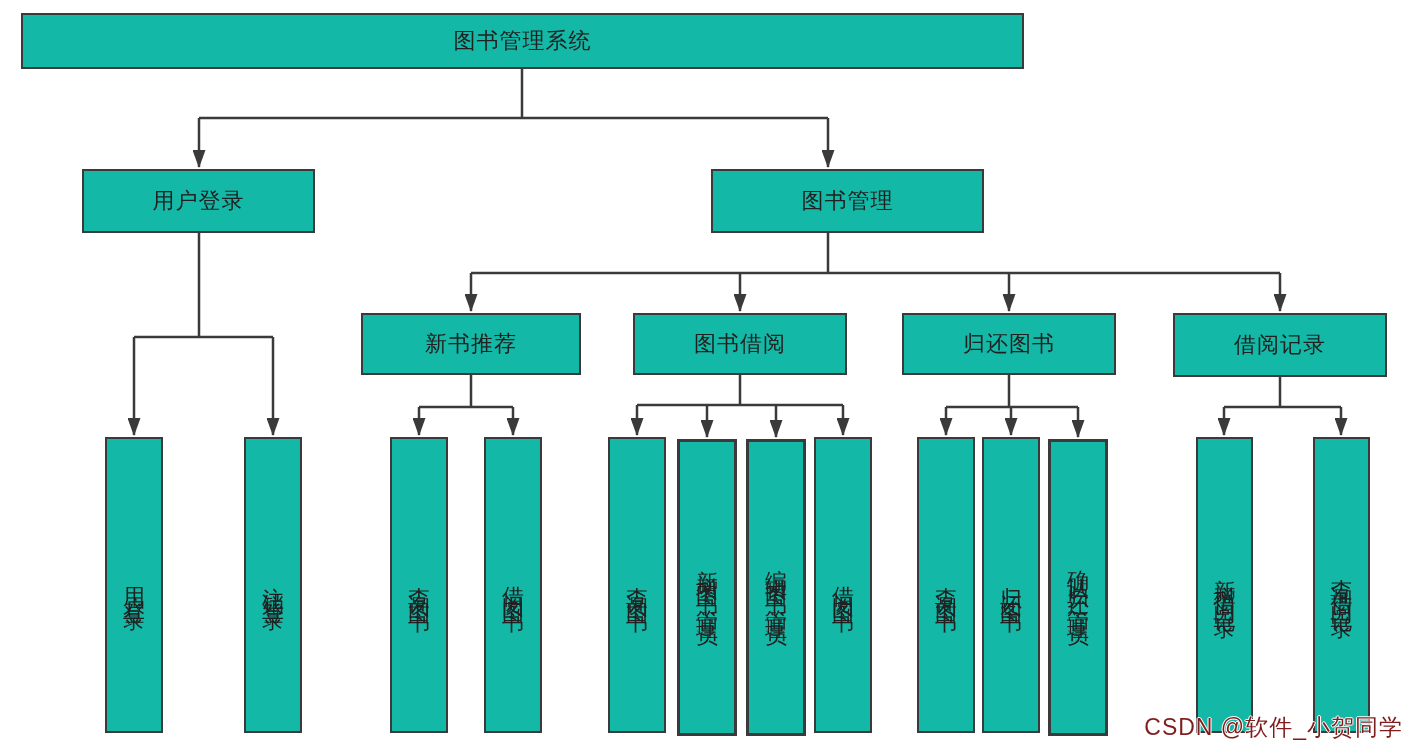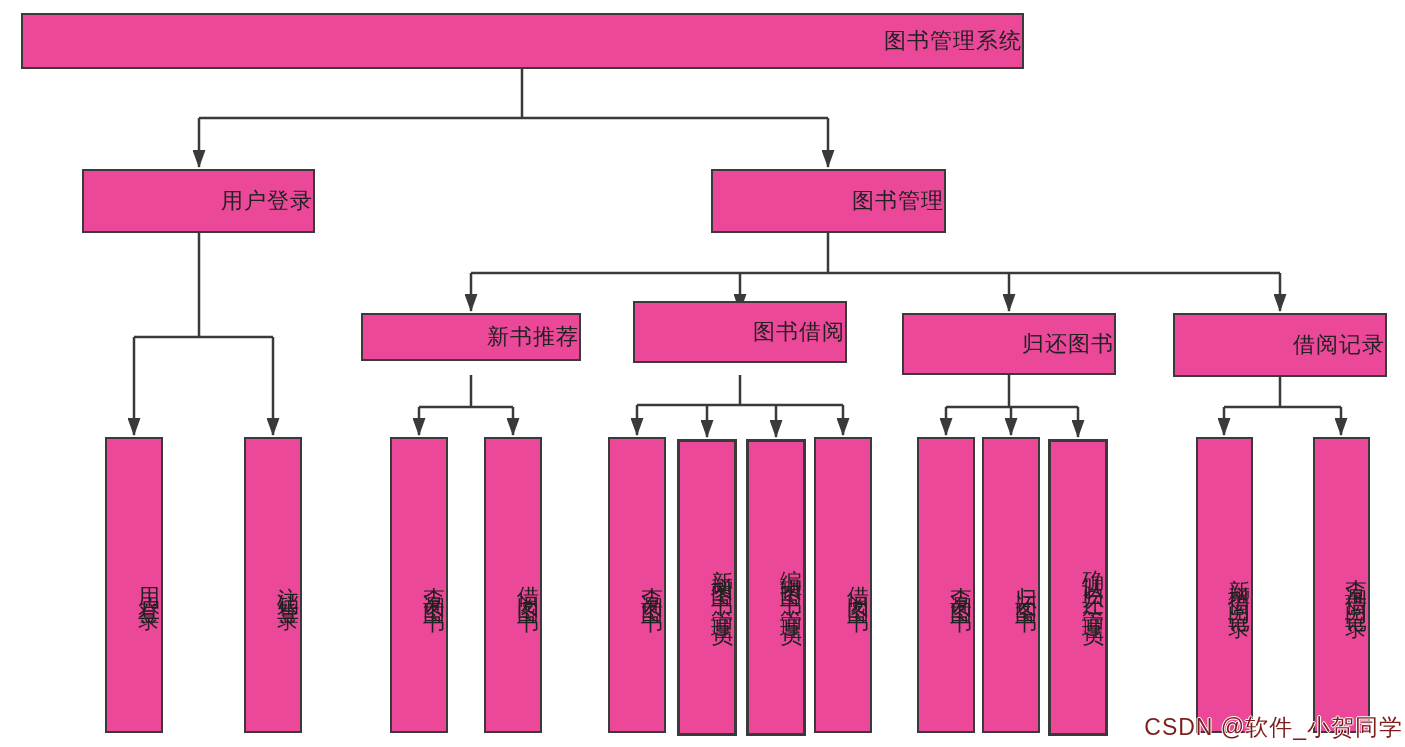--- a/index.html
+++ b/index.html
@@ -7,24 +7,24 @@
     position:relative;
     width:1405px;height:747px;
     background:#ffffff;
     font-family:"Liberation Sans","DejaVu Sans",sans-serif;
     color:#212121;
     overflow:hidden;
   }
   .wires{position:absolute;left:0;top:0;width:1405px;height:747px;z-index:0;}
   .node{
     position:absolute;
-    background:#ec4899;
+    background:#14b8a6;
     border:2.5px solid #3a3a3a;
     box-sizing:border-box;
-    display:flex;align-items:center;justify-content:flex-end;
+    display:flex;align-items:center;justify-content:center;
     z-index:1;
   }
   .hnode{font-size:22px;letter-spacing:1px;white-space:nowrap;}
   .vnode{z-index:1;}
   .vnode .vtext{
     writing-mode:vertical-rl;
     font-size:22px;
     letter-spacing:8px;
     line-height:1.1;
     white-space:nowrap;
@@ -88,28 +88,28 @@
     <path d="M1341,407 V435" fill="none" stroke="#3a3a3a" stroke-width="2.5" marker-end="url(#ah)"></path>
   </svg>
 
   <div class="node hnode" style="left:21px;top:13px;width:1003px;height:56px">
     <span>图书管理系统</span>
   </div>
 
   <div class="node hnode" style="left:82px;top:169px;width:233px;height:64px">
     <span>用户登录</span>
   </div>
-  <div class="node hnode" style="left:711px;top:169px;width:235px;height:64px">
+  <div class="node hnode" style="left:711px;top:169px;width:273px;height:64px">
     <span>图书管理</span>
   </div>
 
-  <div class="node hnode" style="left:361px;top:313px;width:220px;height:48px">
+  <div class="node hnode" style="left:361px;top:313px;width:220px;height:62px">
     <span>新书推荐</span>
   </div>
-  <div class="node hnode" style="left:633px;top:301px;width:214px;height:62px">
+  <div class="node hnode" style="left:633px;top:313px;width:214px;height:62px">
     <span>图书借阅</span>
   </div>
   <div class="node hnode" style="left:902px;top:313px;width:214px;height:62px">
     <span>归还图书</span>
   </div>
   <div class="node hnode" style="left:1173px;top:313px;width:214px;height:64px">
     <span>借阅记录</span>
   </div>
 
   <div class="node vnode" style="left:105px;top:437px;width:58px;height:296px">

